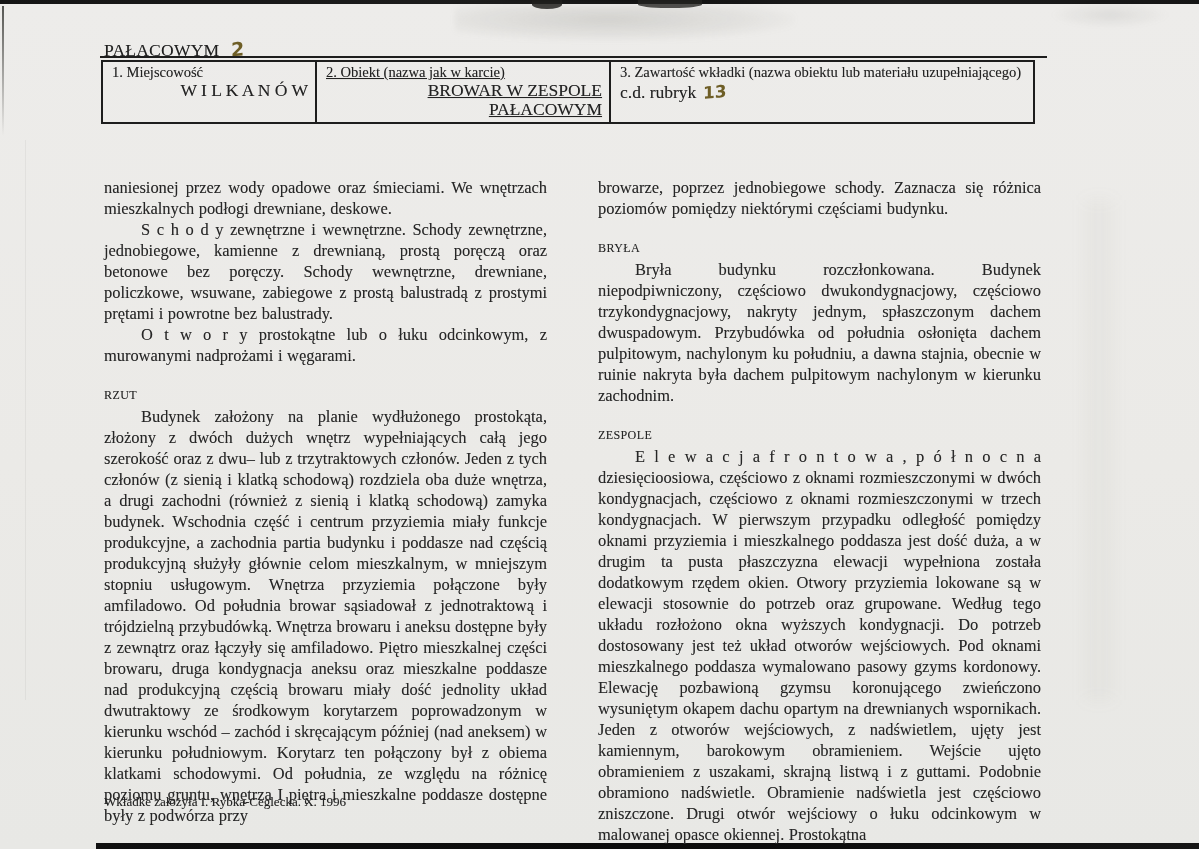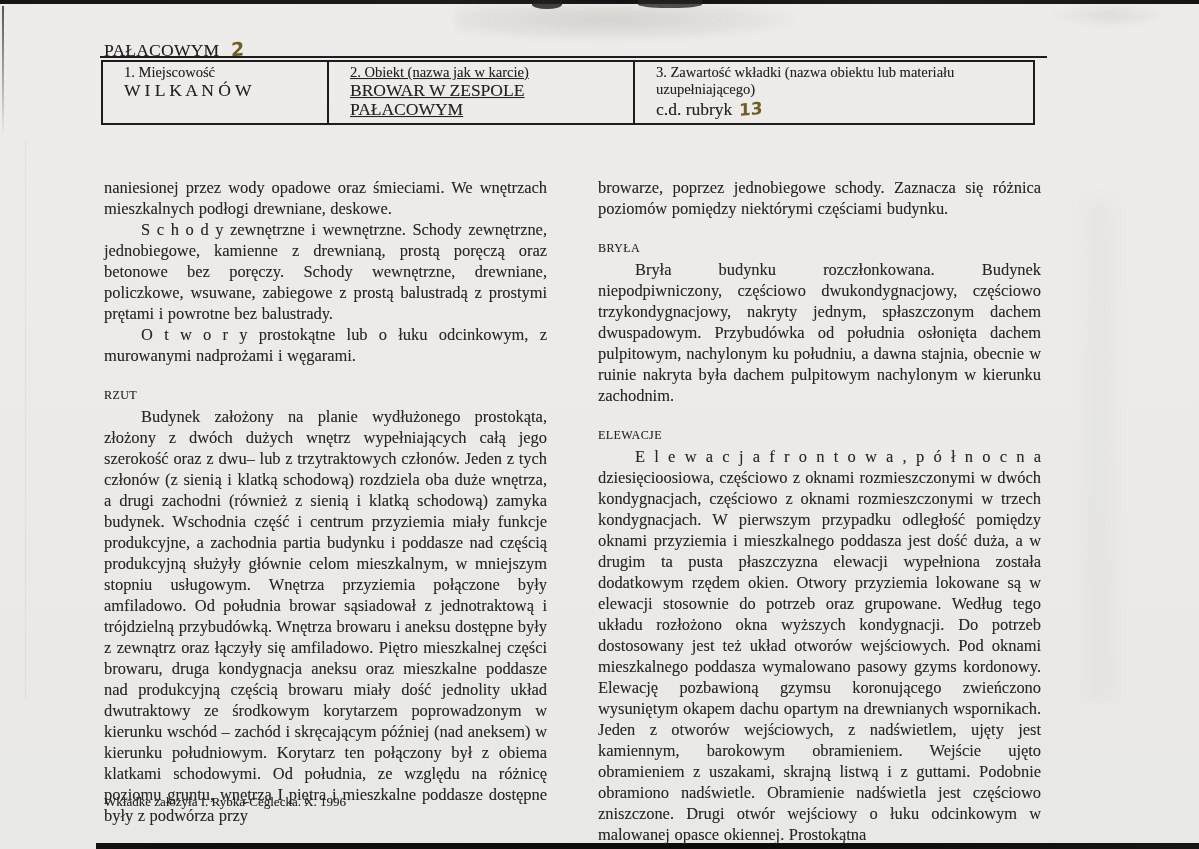--- a/index.html
+++ b/index.html
@@ -85,27 +85,27 @@
   
   .id-table {
     position: absolute; top: 60px; left: 101px; width: 934px;
     border-collapse: collapse;
     color: #222;
     text-shadow: 0.2px 0.2px 0.5px rgba(30,30,30,0.3);
   }
   .id-table td {
     border: 2px solid #1d1d1d;
     vertical-align: top;
-    padding: 2px 7px 3px 21px;
+    padding: 2px 7px 3px 9px;
   }
   .cell-1 { width: 196px; }
   .cell-2 { width: 276px; text-decoration: underline; }
   .cell-label { font-size: 14.5px; }
   .cell-value { font-size: 17.5px; line-height: 19px; }
-  .centered { text-align: left; }
+  .centered { text-align: right; }
   .value-row { display: flex; align-items: baseline; font-size: 17.5px; margin-top: 1px; }
   
   .columns {
     position: absolute; top: 137px; left: 104px;
     display: flex; gap: 51px;
   }
   .col {
     width: 443px;
     font-size: 16.4px;
     line-height: 21px;
@@ -179,20 +179,20 @@
       <p class="para">naniesionej przez wody opadowe oraz śmieciami. We wnętrzach mieszkalnych podłogi drewniane, deskowe.</p>
       <p class="para indent">S c h o d y zewnętrzne i wewnętrzne. Schody zewnętrzne, jednobiegowe, kamienne z drewnianą, prostą poręczą oraz betonowe bez poręczy. Schody wewnętrzne, drewniane, policzkowe, wsuwane, zabiegowe z prostą balustradą z prostymi prętami i powrotne bez balustrady.</p>
       <p class="para indent">O t w o r y prostokątne lub o łuku odcinkowym, z murowanymi nadprożami i węgarami.</p>
       <h2 class="section-heading">RZUT</h2>
       <p class="para indent">Budynek założony na planie wydłużonego prostokąta, złożony z dwóch dużych wnętrz wypełniających całą jego szerokość oraz z dwu– lub z trzytraktowych członów. Jeden z tych członów (z sienią i klatką schodową) rozdziela oba duże wnętrza, a drugi zachodni (również z sienią i klatką schodową) zamyka budynek. Wschodnia część i centrum przyziemia miały funkcje produkcyjne, a zachodnia partia budynku i poddasze nad częścią produkcyjną służyły głównie celom mieszkalnym, w mniejszym stopniu usługowym. Wnętrza przyziemia połączone były amfiladowo. Od południa browar sąsiadował z jednotraktową i trójdzielną przybudówką. Wnętrza browaru i aneksu dostępne były z zewnątrz oraz łączyły się amfiladowo. Piętro mieszkalnej części browaru, druga kondygnacja aneksu oraz mieszkalne poddasze nad produkcyjną częścią browaru miały dość jednolity układ dwutraktowy ze środkowym korytarzem poprowadzonym w kierunku wschód – zachód i skręcającym później (nad aneksem) w kierunku południowym. Korytarz ten połączony był z obiema klatkami schodowymi. Od południa, ze względu na różnicę poziomu gruntu, wnętrza I piętra i mieszkalne poddasze dostępne były z podwórza przy</p>
     </section>
     <section class="col">
       <p class="para">browarze, poprzez jednobiegowe schody. Zaznacza się różnica poziomów pomiędzy niektórymi częściami budynku.</p>
       <h2 class="section-heading">BRYŁA</h2>
       <p class="para indent">Bryła budynku rozczłonkowana. Budynek niepodpiwniczony, częściowo dwukondygnacjowy, częściowo trzykondygnacjowy, nakryty jednym, spłaszczonym dachem dwuspadowym. Przybudówka od południa osłonięta dachem pulpitowym, nachylonym ku południu, a dawna stajnia, obecnie w ruinie nakryta była dachem pulpitowym nachylonym w kierunku zachodnim.</p>
-      <h2 class="section-heading">ELEWACJE</h2>
+      <h2 class="section-heading">ZESPOLE</h2>
       <p class="para indent">E l e w a c j a f r o n t o w a , p ó ł n o c n a dziesięcioosiowa, częściowo z oknami rozmieszczonymi w dwóch kondygnacjach, częściowo z oknami rozmieszczonymi w trzech kondygnacjach. W pierwszym przypadku odległość pomiędzy oknami przyziemia i mieszkalnego poddasza jest dość duża, a w drugim ta pusta płaszczyzna elewacji wypełniona została dodatkowym rzędem okien. Otwory przyziemia lokowane są w elewacji stosownie do potrzeb oraz grupowane. Według tego układu rozłożono okna wyższych kondygnacji. Do potrzeb dostosowany jest też układ otworów wejściowych. Pod oknami mieszkalnego poddasza wymalowano pasowy gzyms kordonowy. Elewację pozbawioną gzymsu koronującego zwieńczono wysuniętym okapem dachu opartym na drewnianych wspornikach. Jeden z otworów wejściowych, z nadświetlem, ujęty jest kamiennym, barokowym obramieniem. Wejście ujęto obramieniem z uszakami, skrajną listwą i z guttami. Podobnie obramiono nadświetle. Obramienie nadświetla jest częściowo zniszczone. Drugi otwór wejściowy o łuku odcinkowym w malowanej opasce okiennej. Prostokątna</p>
     </section>
   </main>
 
   <footer class="doc-footer">Wkładke założyła I. Rybka-Ceglecka. X. 1996</footer>
 
 </div>
 
 </body></html>

